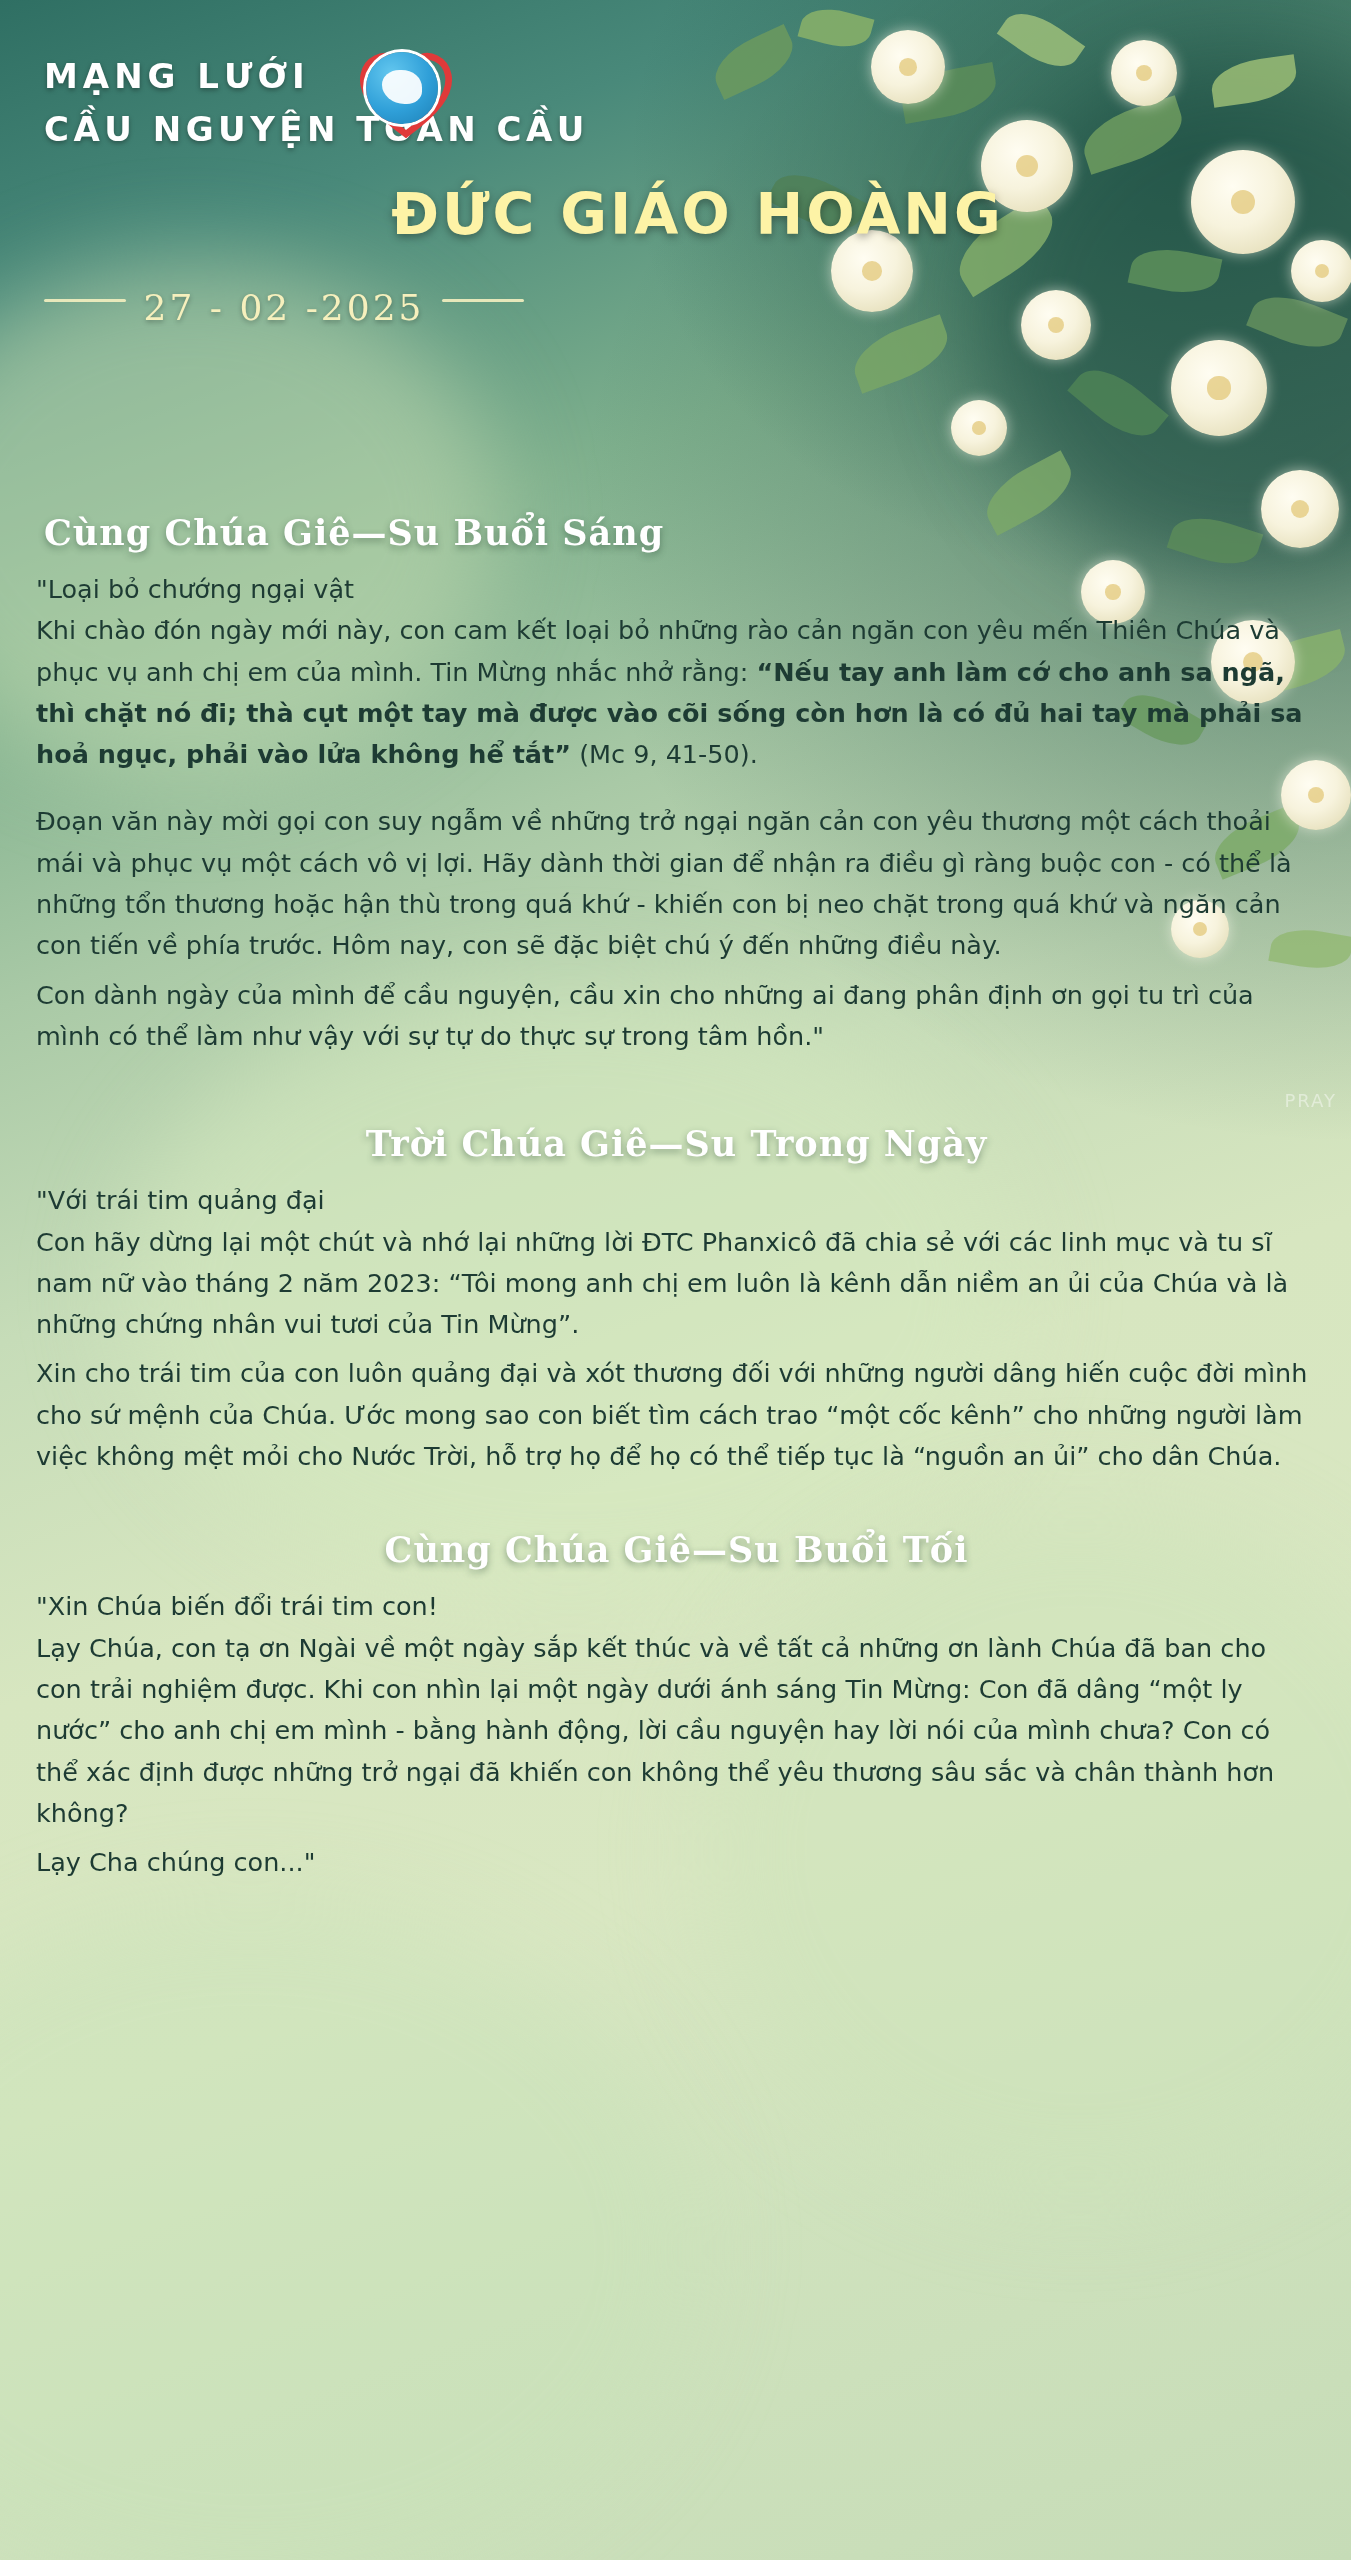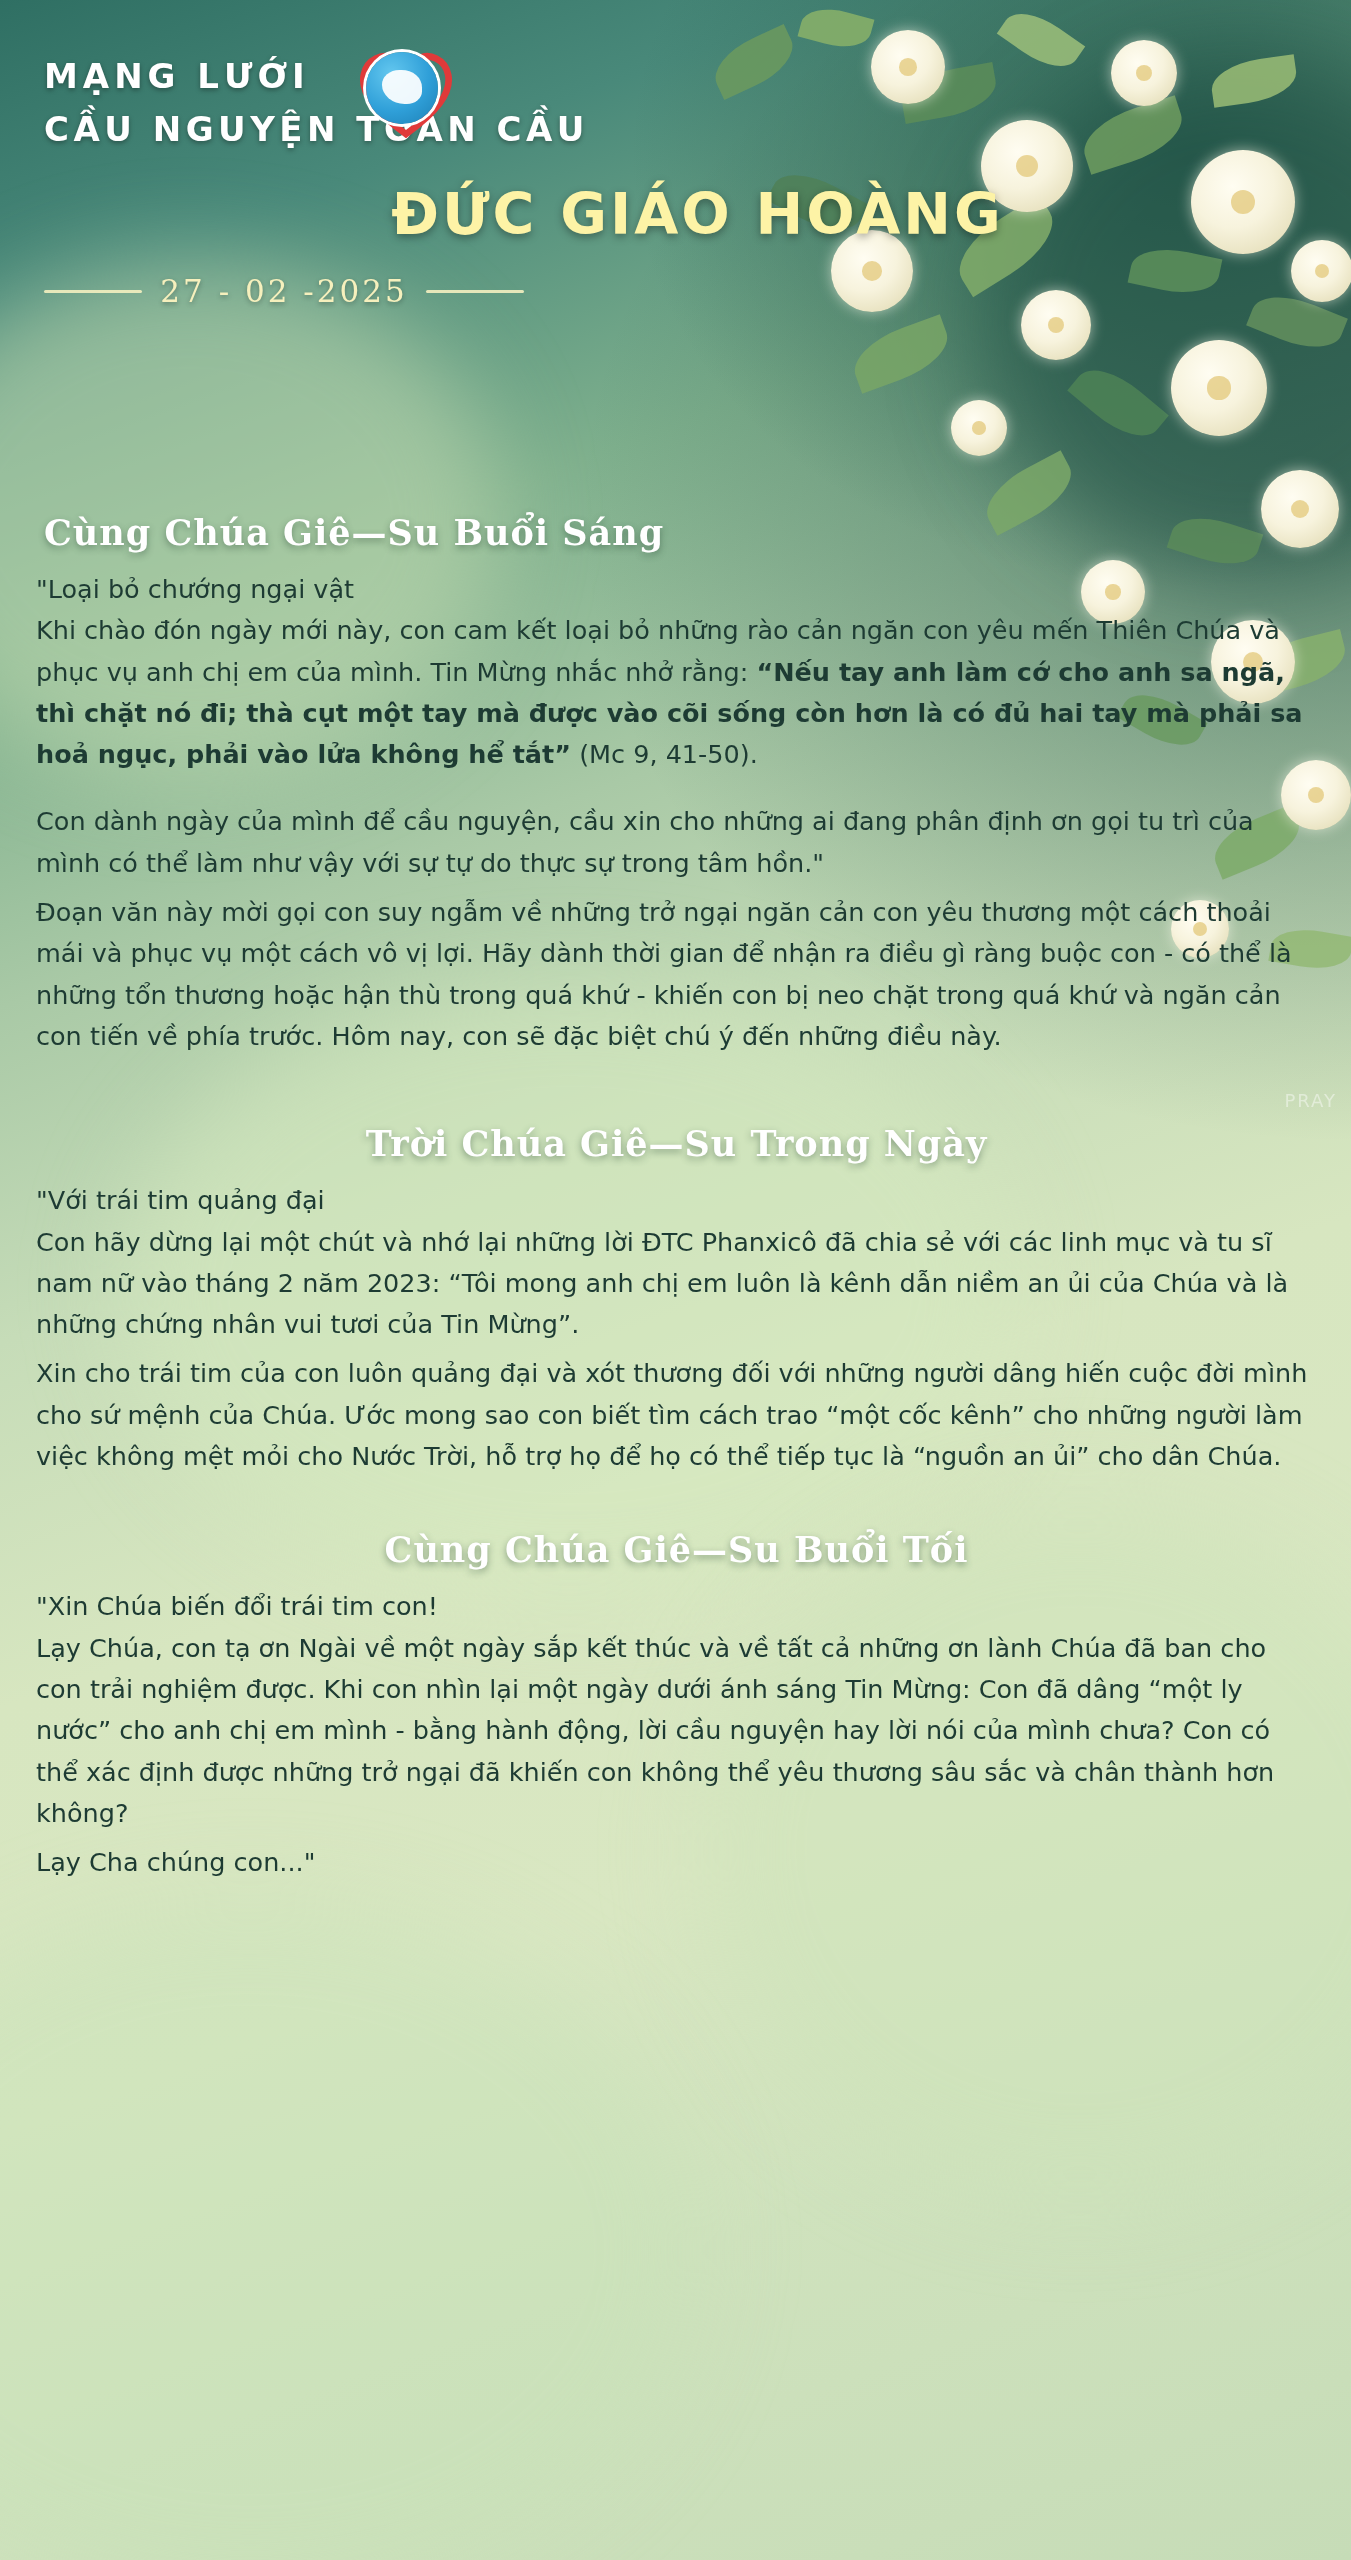--- a/index.html
+++ b/index.html
@@ -145,25 +145,26 @@
   }
   .dateline .rule {
     height: 3px;
     background: #f4efc0;
     flex: 1;
     opacity: .9;
     border-radius: 2px;
   }
   .dateline .date {
     color: #f6f0bd;
-    font-size: 31px;
+    font-size: 36px;
     letter-spacing: 3px;
     font-family: "DejaVu Serif", serif;
     text-shadow: 0 2px 5px rgba(0,0,0,0.3);
     white-space: nowrap;
+    margin-top: 14px;
   }
 
   
   .content {
     position: absolute;
     left: 0;
     top: 512px;
     width: 1351px;
     box-sizing: border-box;
     padding: 0 34px 0 36px;
@@ -275,22 +276,22 @@
 
   <div class="watermark">PRAY</div>
 
   <div class="content">
 
     <div>
       <div class="section-heading h-left">Cùng Chúa Giê—Su Buổi Sáng</div>
       <p class="para tight">"Loại bỏ chướng ngại vật</p>
       <p class="para"><span>Khi chào đón ngày mới này, con cam kết loại bỏ những rào cản ngăn con yêu mến Thiên Chúa và phục vụ anh chị em của mình. Tin Mừng nhắc nhở rằng: </span><span class="b">“Nếu tay anh làm cớ cho anh sa ngã, thì chặt nó đi; thà cụt một tay mà được vào cõi sống còn hơn là có đủ hai tay mà phải sa hoả ngục, phải vào lửa không hể tắt”</span><span> (Mc 9, 41-50).</span></p>
       <div class="gap-s"></div>
+      <p class="para">Đoạn văn này mời gọi con suy ngẫm về những trở ngại ngăn cản con yêu thương một cách thoải mái và phục vụ một cách vô vị lợi. Hãy dành thời gian để nhận ra điều gì ràng buộc con - có thể là những tổn thương hoặc hận thù trong quá khứ - khiến con bị neo chặt trong quá khứ và ngăn cản con tiến về phía trước. Hôm nay, con sẽ đặc biệt chú ý đến những điều này.</p>
       <p class="para">Con dành ngày của mình để cầu nguyện, cầu xin cho những ai đang phân định ơn gọi tu trì của mình có thể làm như vậy với sự tự do thực sự trong tâm hồn."</p>
-      <p class="para">Đoạn văn này mời gọi con suy ngẫm về những trở ngại ngăn cản con yêu thương một cách thoải mái và phục vụ một cách vô vị lợi. Hãy dành thời gian để nhận ra điều gì ràng buộc con - có thể là những tổn thương hoặc hận thù trong quá khứ - khiến con bị neo chặt trong quá khứ và ngăn cản con tiến về phía trước. Hôm nay, con sẽ đặc biệt chú ý đến những điều này.</p>
     </div>
 
     <div class="gap-l"></div>
 
     <div>
       <div class="section-heading h-center">Trời Chúa Giê—Su Trong Ngày</div>
       <p class="para tight">"Với trái tim quảng đại</p>
       <p class="para">Con hãy dừng lại một chút và nhớ lại những lời ĐTC Phanxicô đã chia sẻ với các linh mục và tu sĩ nam nữ vào tháng 2 năm 2023: “Tôi mong anh chị em luôn là kênh dẫn niềm an ủi của Chúa và là những chứng nhân vui tươi của Tin Mừng”.</p>
       <p class="para">Xin cho trái tim của con luôn quảng đại và xót thương đối với những người dâng hiến cuộc đời mình cho sứ mệnh của Chúa. Ước mong sao con biết tìm cách trao “một cốc kênh” cho những người làm việc không mệt mỏi cho Nước Trời, hỗ trợ họ để họ có thể tiếp tục là “nguồn an ủi” cho dân Chúa.</p>
     </div>

